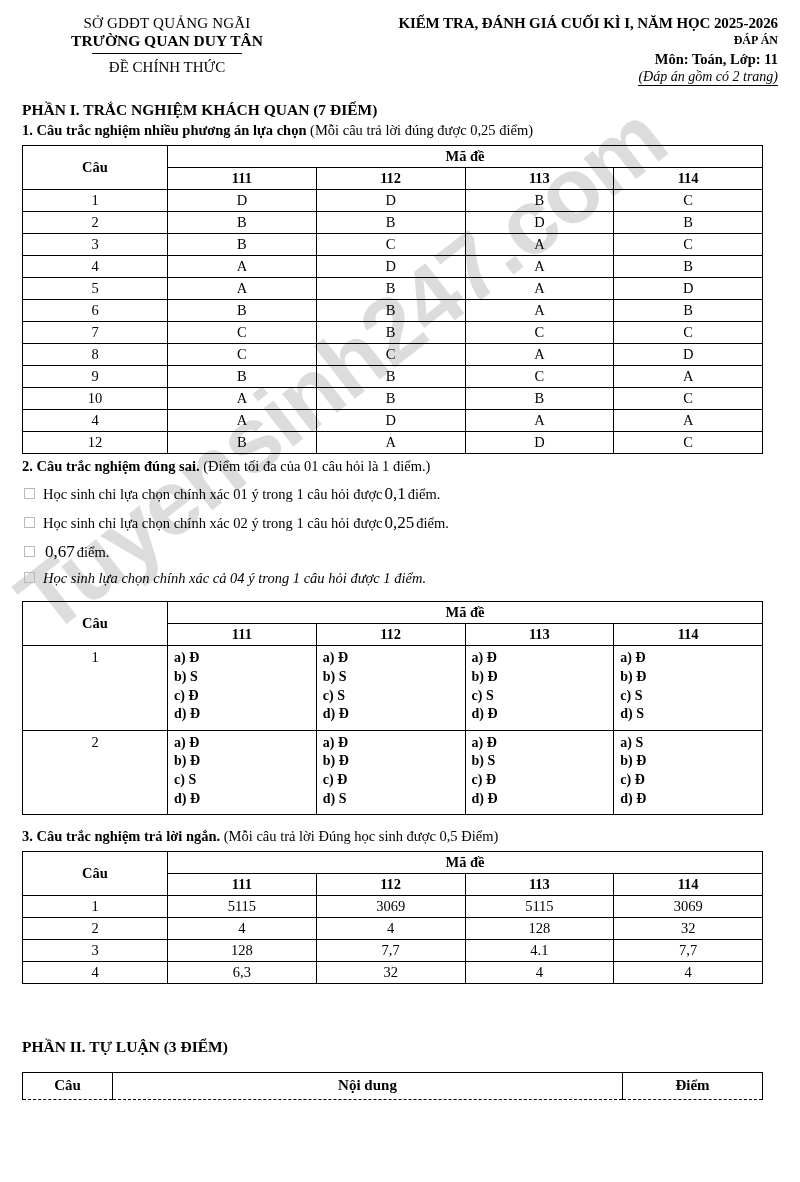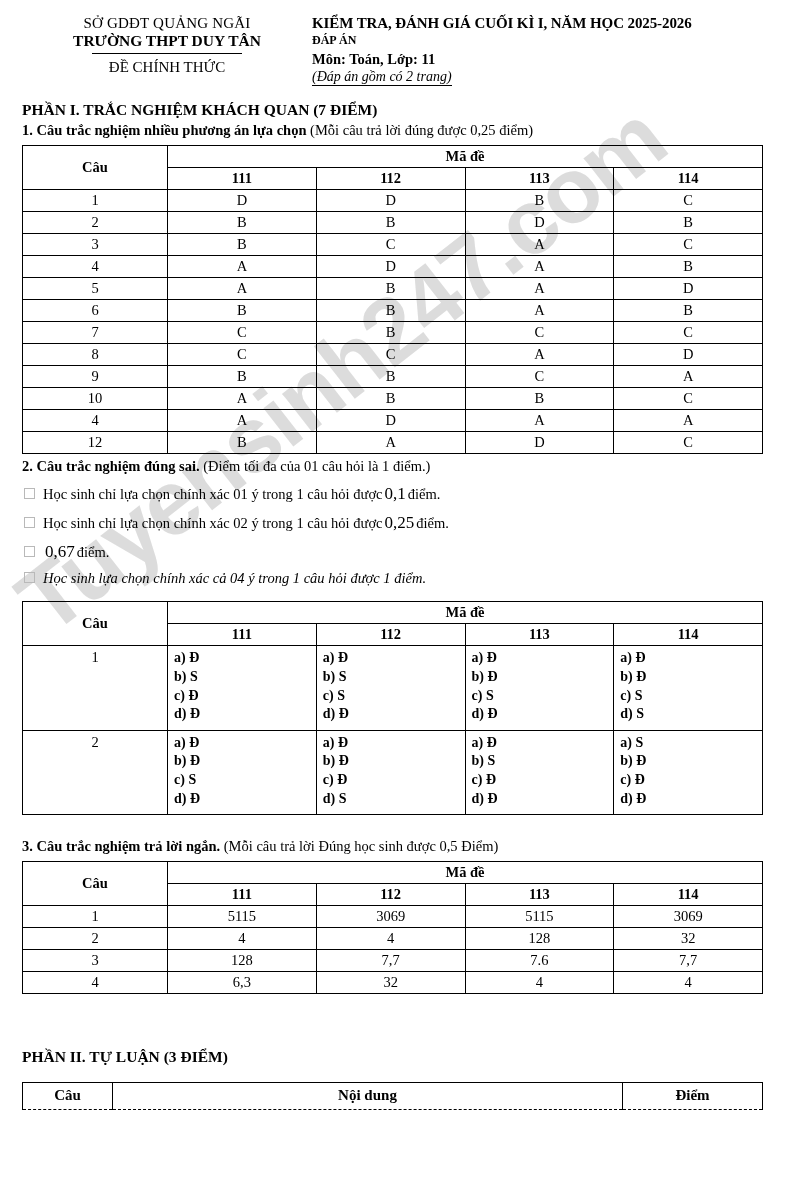--- a/index.html
+++ b/index.html
@@ -74,21 +74,21 @@
     width: 150px;
     height: 0;
     border-top: 1.6px solid #000;
     margin: 2px auto 4px auto;
   }
   .hdr-left .l3 {
     font-size: 15px;
   }
   .hdr-right {
     flex: 1;
-    text-align: left;
+    text-align: right;
     line-height: 1.25;
   }
   .hdr-right .r1 {
     font-size: 15px;
     font-weight: bold;
     letter-spacing: -0.1px;
   }
   .hdr-right .r2 {
     font-size: 12px;
     font-weight: bold;
@@ -215,21 +215,21 @@
 
 <div id="watermark">
   <div class="wm-text">Tuyensinh247.com</div>
 </div>
 
 <div id="page">
 
   <div class="doc-header">
     <div class="hdr-left">
       <div class="l1">SỞ GDĐT QUẢNG NGÃI</div>
-      <div class="l2">TRƯỜNG THPT DUY TÂN</div>
+      <div class="l2">TRƯỜNG QUAN DUY TÂN</div>
       <div class="rule"></div>
       <div class="l3">ĐỀ CHÍNH THỨC</div>
     </div>
     <div class="hdr-right">
       <div class="r1">KIỂM TRA, ĐÁNH GIÁ CUỐI KÌ I, NĂM HỌC 2025-2026</div>
       <div class="r2">ĐÁP ÁN</div>
       <div class="r3">Môn: Toán,  Lớp: 11</div>
       <div class="r4"><span class="ul">(Đáp án gồm có 2 trang)</span></div>
     </div>
   </div>
@@ -445,21 +445,21 @@
         <td class="opts">
           <span class="opt-line">a) S</span>
           <span class="opt-line">b) Đ</span>
           <span class="opt-line">c) Đ</span>
           <span class="opt-line">d) Đ</span>
         </td>
       </tr>
     </tbody>
   </table>
 
-  <div class="sub-title" style="margin-top:23px;">
+  <div class="sub-title" style="margin-top:13px;">
     <span class="b">3. Câu trắc nghiệm trả lời ngắn.</span><span class="n"> (Mỗi câu trả lời Đúng học sinh được 0,5 Điểm)</span>
   </div>
 
   <table class="ans sa">
     <colgroup>
       <col class="c-cau">
         <col class="c-ma">
         <col class="c-ma">
         <col class="c-ma">
         <col class="c-ma">
@@ -488,21 +488,21 @@
           <td>2</td>
           <td>4</td>
           <td>4</td>
           <td>128</td>
           <td>32</td>
         </tr>
       <tr>
           <td>3</td>
           <td>128</td>
           <td>7,7</td>
-          <td>7.6</td>
+          <td>4.1</td>
           <td>7,7</td>
         </tr>
       <tr>
           <td>4</td>
           <td>6,3</td>
           <td>32</td>
           <td>4</td>
           <td>4</td>
         </tr>
     </tbody>

